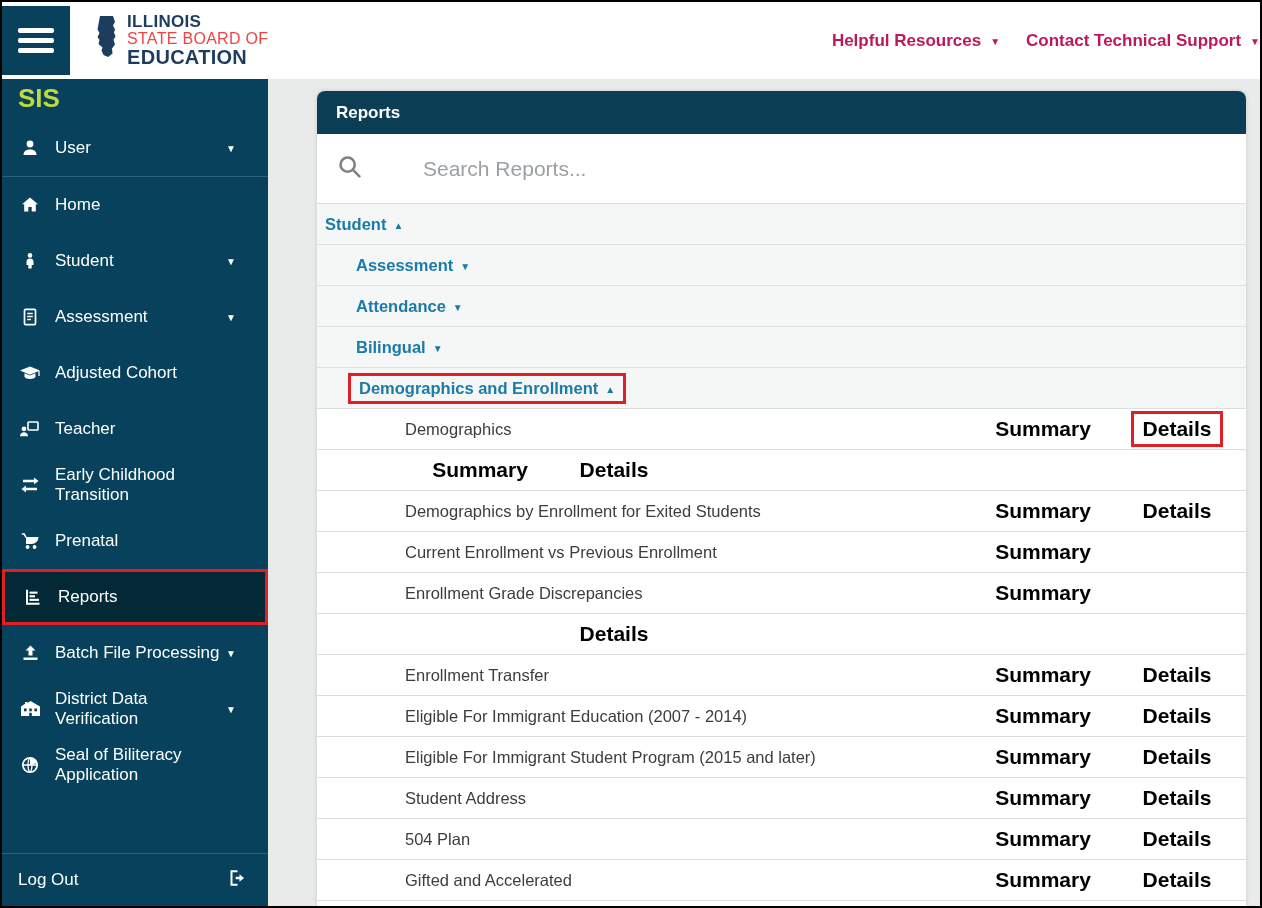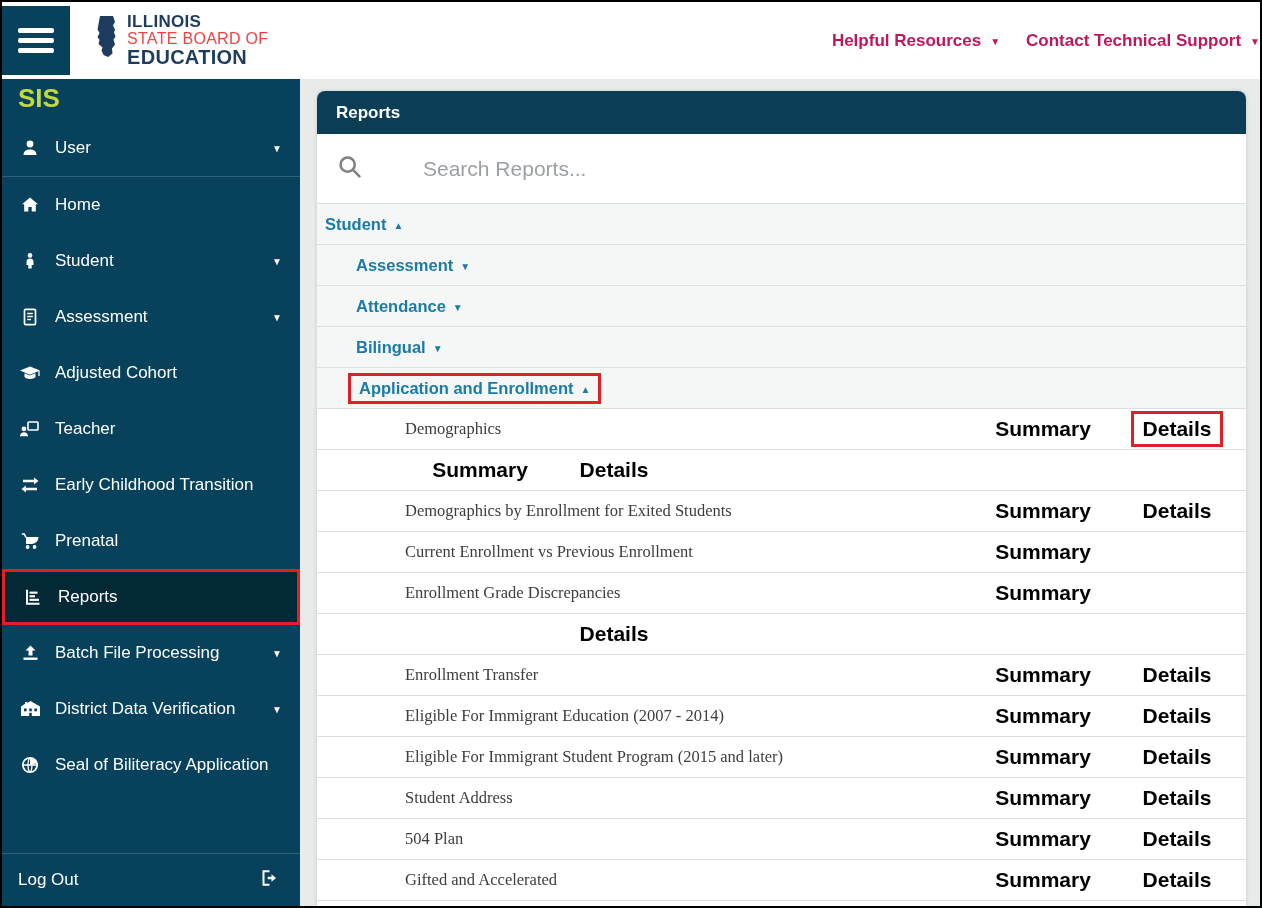--- a/index.html
+++ b/index.html
@@ -28,27 +28,27 @@
   .logo-line3 { font-size:20px; font-weight:bold; color:#1d3c5e; }
   .header-links {
     margin-left:auto; display:flex; align-items:center; gap:26px; 
     font-size:17px; font-weight:bold; color:#be185d; white-space:nowrap;
   }
   .header-link { display:flex; align-items:center; gap:9px; cursor:pointer; }
   .caret-down { font-size:10px; line-height:1; transform:translateY(1px); }
 
   
   .sidebar {
-    position:absolute; top:69px; left:0; bottom:0; width:298px;
+    position:absolute; top:69px; left:0; bottom:0; width:266px;
     background:#07415b; color:#fff; display:flex; flex-direction:column; z-index:4;
   }
   .brand { font-size:26px; font-weight:bold; color:#c2d93c; padding:12px 16px 6px 16px; }
   .nav-items { display:flex; flex-direction:column; }
   .nav-item {
-    height:56px; display:flex; align-items:center; padding:0 18px 0 16px;
+    height:56px; display:flex; align-items:center; padding:0 32px 0 16px;
     font-size:17px; cursor:pointer; position:relative;
   }
   .nav-item .icon { width:24px; display:flex; justify-content:center; margin-right:13px; flex:0 0 24px; }
   .nav-item .icon svg { display:block; }
   .nav-item .chev { margin-left:auto; font-size:10px; }
   .nav-item.selected { background:#032836; }
   .nav-item.red-box { border:3px solid #df2127; }
   .side-divider { height:1px; background:#30617a; margin:0; }
   .logout-section { margin-top:auto; }
   .logout-row {
@@ -89,21 +89,21 @@
     display:inline-flex; align-items:center; gap:7px;
     color:#1b7ba7; font-size:16.5px; font-weight:bold; cursor:pointer;
   }
   .cat-link .cat-caret { font-size:10px; transform:translateY(1px); }
   .cat-link.red-box { border:3px solid #df2127; padding:3px 8px; margin-left:-8px; }
 
   .report-row {
     height:41px; background:#fff; border-bottom:1px solid #dbdfdf;
     display:flex; align-items:center; padding-left:88px;
   }
-  .report-name { font-size:16.5px; color:#3d3d3d; flex:1 1 auto;font-family:Liberation Serif, serif; }
+  .report-name { font-size:16.5px; color:#3d3d3d; flex:1 1 auto; }
   .col-summary { flex:0 0 150px; text-align:center; }
   .col-details { flex:0 0 118px; text-align:center; margin-right:10px; }
   .row-link { color:#000000; font-size:21px; font-weight:bold; cursor:pointer; display:inline-block; }
   .row-link.red-box { border:3px solid #df2127; padding:3px 9px; }
   .hidden { visibility:hidden; }
 </style>
 </head>
 <body>
 
 <div id="screen">
@@ -336,21 +336,21 @@
 
           <div class="cat-row indent">
             <span class="cat-link">
               <span>Bilingual</span>
               <span class="cat-caret">▼</span>
             </span>
           </div>
 
           <div class="cat-row indent">
             <span class="cat-link red-box">
-              <span>Application and Enrollment</span>
+              <span>Demographics and Enrollment</span>
               <span class="cat-caret">▲</span>
             </span>
           </div>
         </div>
 
       <div>
 
           <div class="report-row">
             <span class="report-name">Demographics</span>
             <span class="col-summary">

